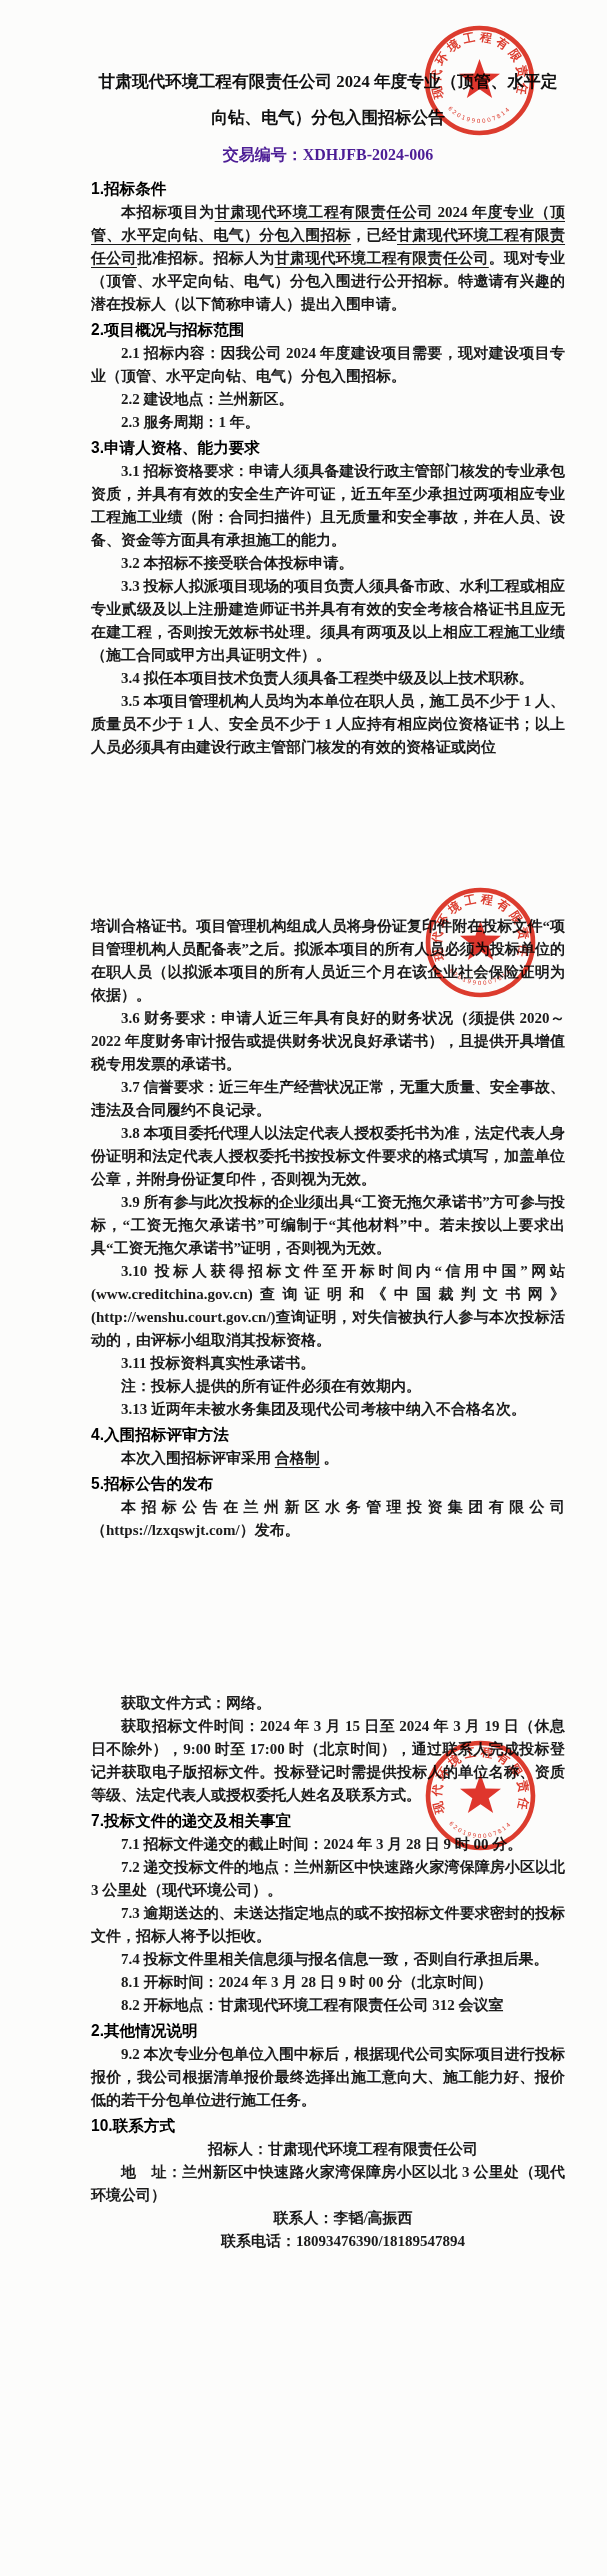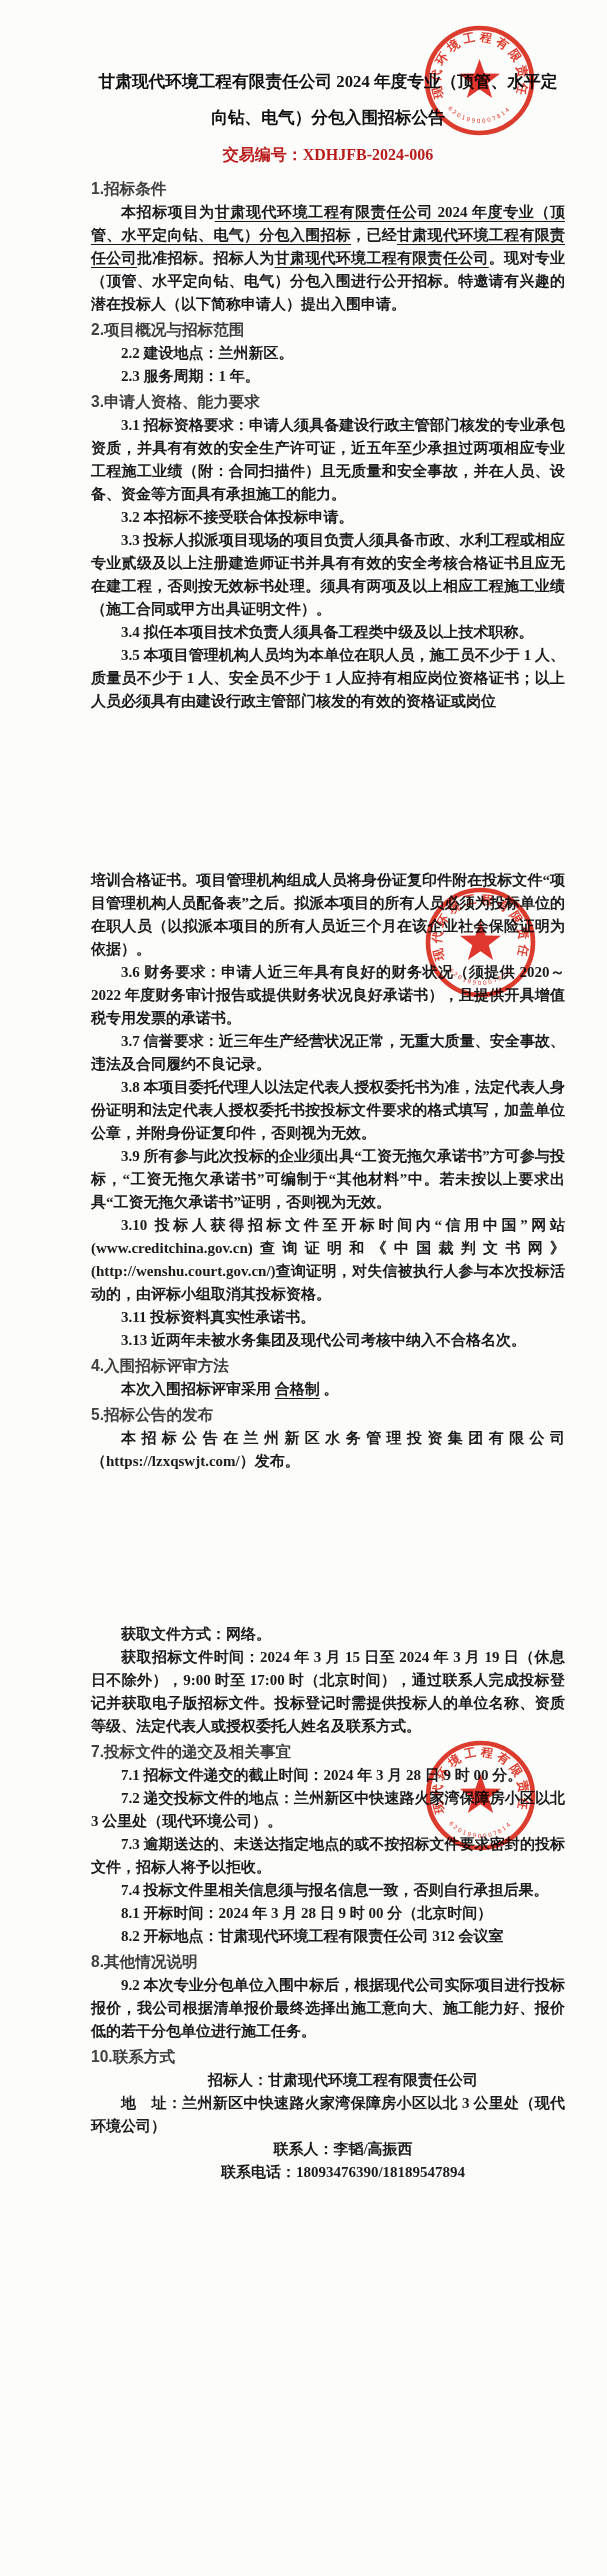--- a/index.html
+++ b/index.html
@@ -24,30 +24,30 @@
     font-weight:bold;
     text-align:center;
     color:#111;
     margin-bottom:1.5px;
   }
   .trade-no{
     font-size:16px;
     line-height:33px;
     font-weight:bold;
     text-align:center;
-    color:#b91c1c;
+    color:#4c1d95;
     margin-bottom:6px;
   }
   .h{
     font-family:"Liberation Sans","DejaVu Sans",sans-serif;
     font-size:15.6px;
     font-weight:bold;
     line-height:23px;
     margin:1.5px 0;
-    color:#404040;
+    color:#000000;
   }
   .p{
     margin:0;
     text-indent:2em;
     text-align:justify;
     font-weight:bold;
   }
   .p.cont{ text-indent:0; }
   .p.plain{ text-align:center; }
   .u{
@@ -105,39 +105,41 @@
 
   <div class="content">
 
     <div class="title">甘肃现代环境工程有限责任公司 2024 年度专业（顶管、水平定向钻、电气）分包入围招标公告</div>
     <div class="trade-no">交易编号：XDHJFB-2024-006</div>
 
     <h2 class="h">1.招标条件</h2>
     <p class="p"><span>本招标项目为</span><span class="u">甘肃现代环境工程有限责任公司 2024 年度专业（顶管、水平定向钻、电气）分包入围招标</span><span>，已经</span><span class="u">甘肃现代环境工程有限责任公司</span><span>批准招标。招标人为</span><span class="u">甘肃现代环境工程有限责任公司</span><span>。现对专业（顶管、水平定向钻、电气）分包入围进行公开招标。特邀请有兴趣的潜在投标人（以下简称申请人）提出入围申请。</span></p>
 
     <h2 class="h">2.项目概况与招标范围</h2>
+    <p class="p">2.1 招标内容：因我公司 2024 年度建设项目需要，现对建设项目专业（顶管、水平定向钻、电气）分包入围招标。</p>
     <p class="p">2.2 建设地点：兰州新区。</p>
     <p class="p">2.3 服务周期：1 年。</p>
 
     <h2 class="h">3.申请人资格、能力要求</h2>
     <p class="p">3.1 招标资格要求：申请人须具备建设行政主管部门核发的专业承包资质，并具有有效的安全生产许可证，近五年至少承担过两项相应专业工程施工业绩（附：合同扫描件）且无质量和安全事故，并在人员、设备、资金等方面具有承担施工的能力。</p>
     <p class="p">3.2 本招标不接受联合体投标申请。</p>
     <p class="p">3.3 投标人拟派项目现场的项目负责人须具备市政、水利工程或相应专业贰级及以上注册建造师证书并具有有效的安全考核合格证书且应无在建工程，否则按无效标书处理。须具有两项及以上相应工程施工业绩（施工合同或甲方出具证明文件）。</p>
     <p class="p">3.4 拟任本项目技术负责人须具备工程类中级及以上技术职称。</p>
     <p class="p">3.5 本项目管理机构人员均为本单位在职人员，施工员不少于 1 人、质量员不少于 1 人、安全员不少于 1 人应持有相应岗位资格证书；以上人员必须具有由建设行政主管部门核发的有效的资格证或岗位</p>
 
     <div class="page-gap g1"></div>
 
     <p class="p cont">培训合格证书。项目管理机构组成人员将身份证复印件附在投标文件“项目管理机构人员配备表”之后。拟派本项目的所有人员必须为投标单位的在职人员（以拟派本项目的所有人员近三个月在该企业社会保险证明为依据）。</p>
     <p class="p">3.6 财务要求：申请人近三年具有良好的财务状况（须提供 2020～2022 年度财务审计报告或提供财务状况良好承诺书），且提供开具增值税专用发票的承诺书。</p>
     <p class="p">3.7 信誉要求：近三年生产经营状况正常，无重大质量、安全事故、违法及合同履约不良记录。</p>
     <p class="p">3.8 本项目委托代理人以法定代表人授权委托书为准，法定代表人身份证明和法定代表人授权委托书按投标文件要求的格式填写，加盖单位公章，并附身份证复印件，否则视为无效。</p>
     <p class="p">3.9 所有参与此次投标的企业须出具“工资无拖欠承诺书”方可参与投标，“工资无拖欠承诺书”可编制于“其他材料”中。若未按以上要求出具“工资无拖欠承诺书”证明，否则视为无效。</p>
     <p class="p">3.10 投标人获得招标文件至开标时间内“信用中国”网站(www.creditchina.gov.cn)查询证明和《中国裁判文书网》(http://wenshu.court.gov.cn/)查询证明，对失信被执行人参与本次投标活动的，由评标小组取消其投标资格。</p>
     <p class="p">3.11 投标资料真实性承诺书。</p>
+    <p class="p">注：投标人提供的所有证件必须在有效期内。</p>
     <p class="p">3.13 近两年未被水务集团及现代公司考核中纳入不合格名次。</p>
 
     <h2 class="h">4.入围招标评审方法</h2>
     <p class="p"><span>本次入围招标评审采用 </span><span class="u">合格制</span><span> 。</span></p>
 
     <h2 class="h">5.招标公告的发布</h2>
     <p class="p">本招标公告在兰州新区水务管理投资集团有限公司（https://lzxqswjt.com/）发布。</p>
 
 
     <div class="page-gap g2"></div>
@@ -147,21 +149,21 @@
 
     <h2 class="h">7.投标文件的递交及相关事宜</h2>
     <p class="p">7.1 招标文件递交的截止时间：2024 年 3 月 28 日 9 时 00 分。</p>
     <p class="p">7.2 递交投标文件的地点：兰州新区中快速路火家湾保障房小区以北 3 公里处（现代环境公司）。</p>
     <p class="p">7.3 逾期送达的、未送达指定地点的或不按招标文件要求密封的投标文件，招标人将予以拒收。</p>
     <p class="p">7.4 投标文件里相关信息须与报名信息一致，否则自行承担后果。</p>
 
     <p class="p">8.1 开标时间：2024 年 3 月 28 日 9 时 00 分（北京时间）</p>
     <p class="p">8.2 开标地点：甘肃现代环境工程有限责任公司 312 会议室</p>
 
-    <h2 class="h">8.其他情况说明</h2>
+    <h2 class="h">2.其他情况说明</h2>
     <p class="p">9.2 本次专业分包单位入围中标后，根据现代公司实际项目进行投标报价，我公司根据清单报价最终选择出施工意向大、施工能力好、报价低的若干分包单位进行施工任务。</p>
 
     <h2 class="h">10.联系方式</h2>
     <p class="p plain">招标人：甘肃现代环境工程有限责任公司</p>
     <p class="p">地　址：兰州新区中快速路火家湾保障房小区以北 3 公里处（现代环境公司）</p>
     <p class="p plain">联系人：李韬/高振西</p>
     <p class="p plain">联系电话：18093476390/18189547894</p>
 
   </div>
 </div>

